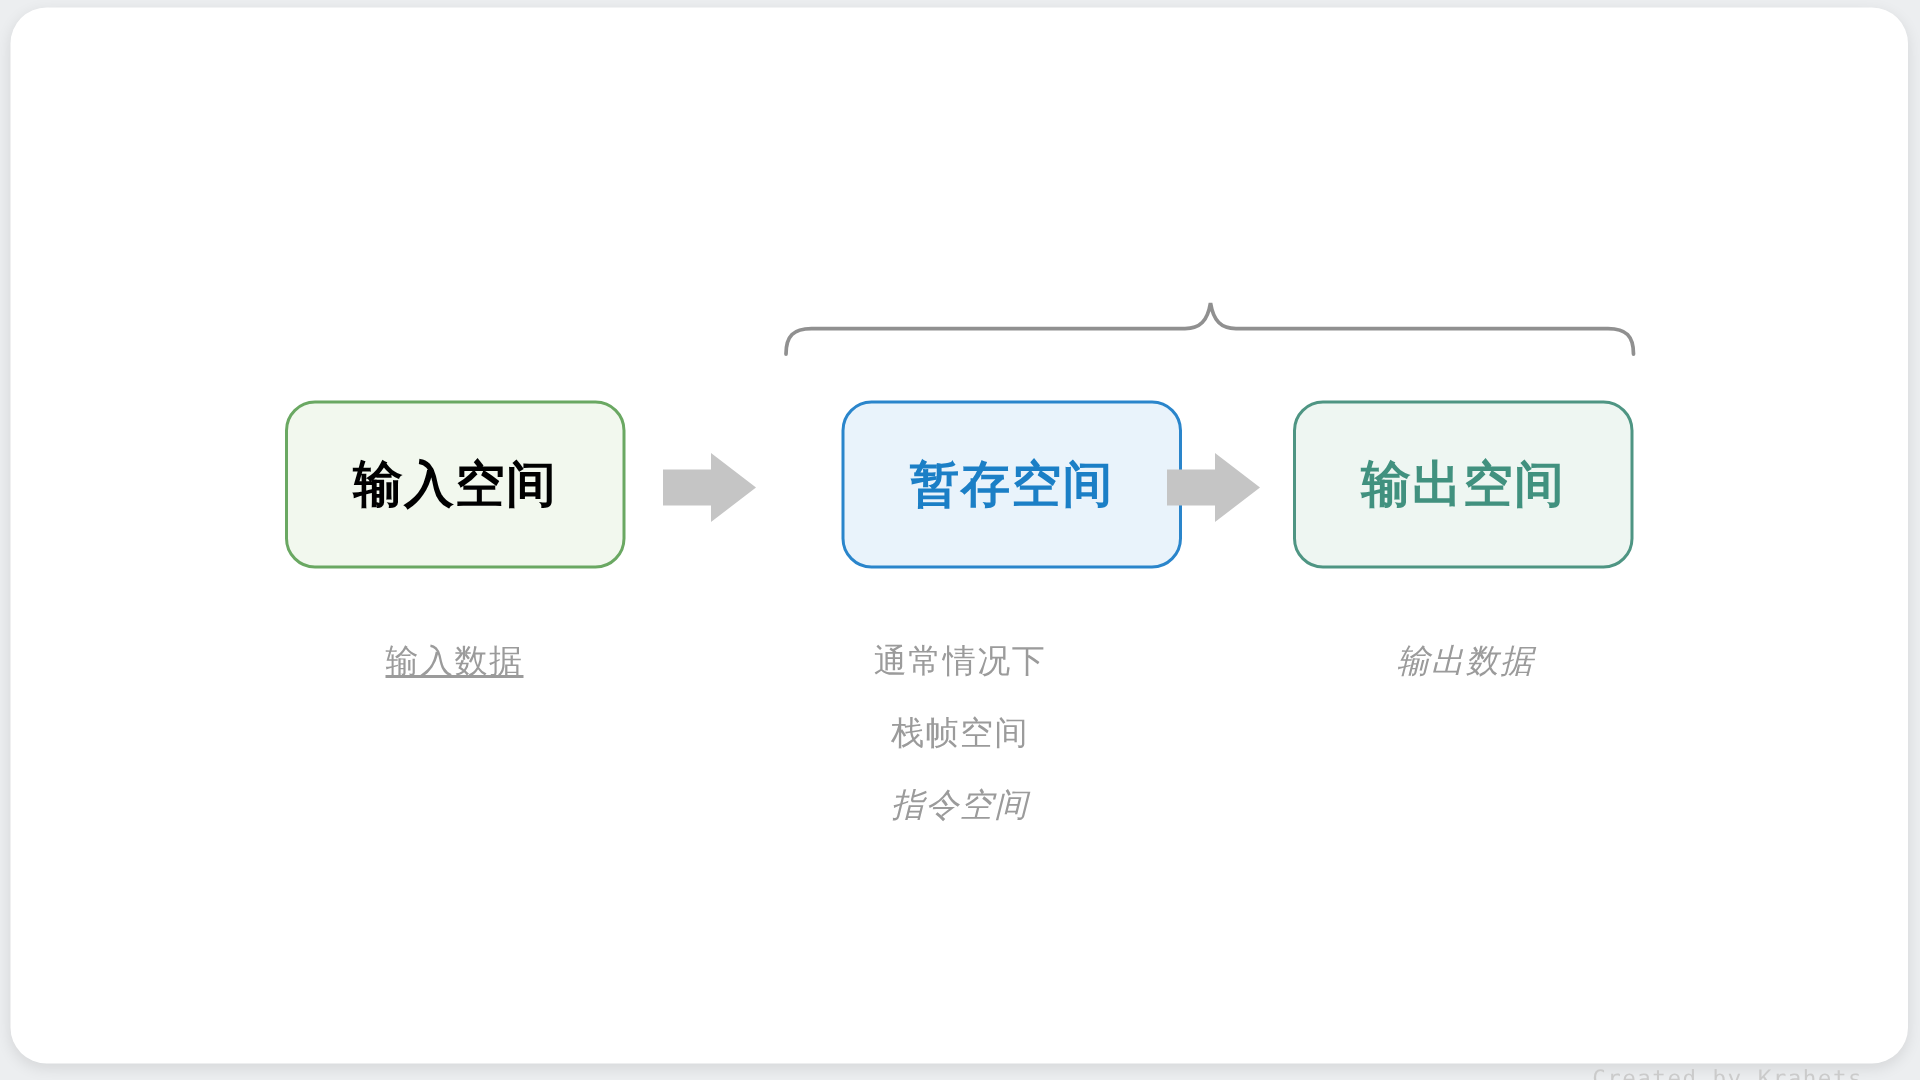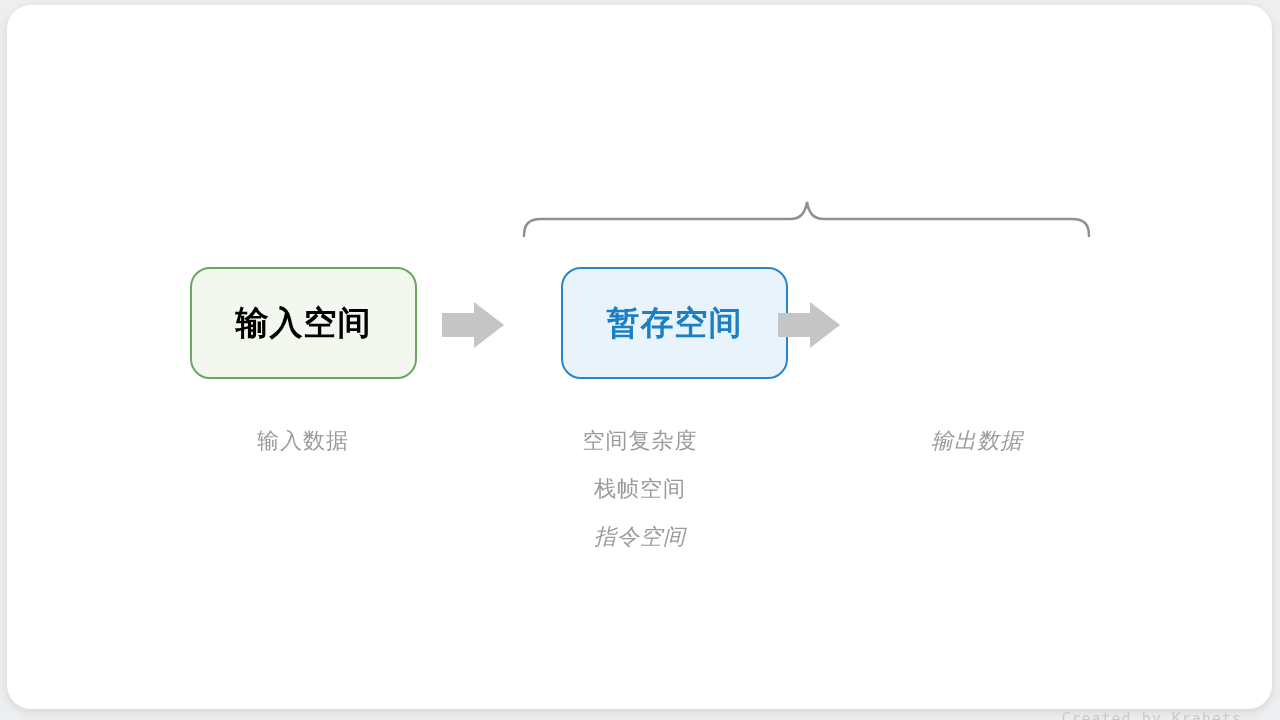--- a/index.html
+++ b/index.html
@@ -90,31 +90,34 @@
   </svg>
 
   <div class="space-box box-1" style="background: rgb(242, 248, 238); border-color: rgb(106, 168, 98); color: #000000;">
     <span>输入空间</span>
   </div>
 
   <div class="space-box box-2" style="background: rgb(233, 243, 251); border-color: rgb(42, 133, 203); color: rgb(27, 127, 198);">
     <span>暂存空间</span>
   </div>
 
+  <div class="space-box box-3" style="background: rgb(238, 246, 242); border-color: rgb(78, 149, 131); color: rgb(65, 145, 127);">
+    <span>输出空间</span>
+  </div>
 
   <svg class="arrow-svg arrow-1" width="62" height="46" viewBox="0 0 62 46">
     <polygon points="0,11 32,11 32,0 62,23 32,46 32,35 0,35" style="fill: var(--arrow, #c5c5c5);"></polygon>
   </svg>
   <svg class="arrow-svg arrow-2" width="62" height="46" viewBox="0 0 62 46">
     <polygon points="0,11 32,11 32,0 62,23 32,46 32,35 0,35" style="fill: var(--arrow, #c5c5c5);"></polygon>
   </svg>
 
-  <div class="sub-label" style="left:303px; top:426px;">输入数据</div>
+  <div class="sub-label" style="left:303px; top:426px;text-decoration:underline;">输入数据</div>
 
-  <div class="sub-label" style="left:640px; top:426px;">空间复杂度</div>
+  <div class="sub-label" style="left:640px; top:426px;">通常情况下</div>
   <div class="sub-label" style="left:640px; top:474px;">栈帧空间</div>
   <div class="sub-label" style="left:640px; top:522px;font-style:italic;">指令空间</div>
 
   <div class="sub-label" style="left:977px; top:426px;font-style:italic;">输出数据</div>
 
   <div class="credit">Created by Krahets</div>
 
 </div>
 
 </body></html>

